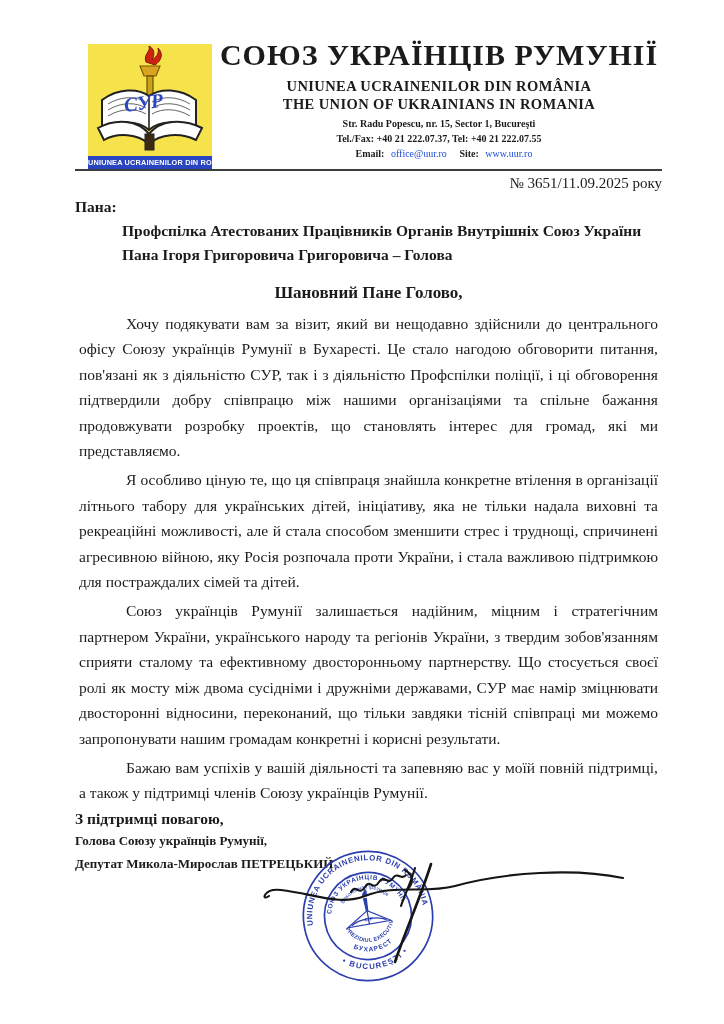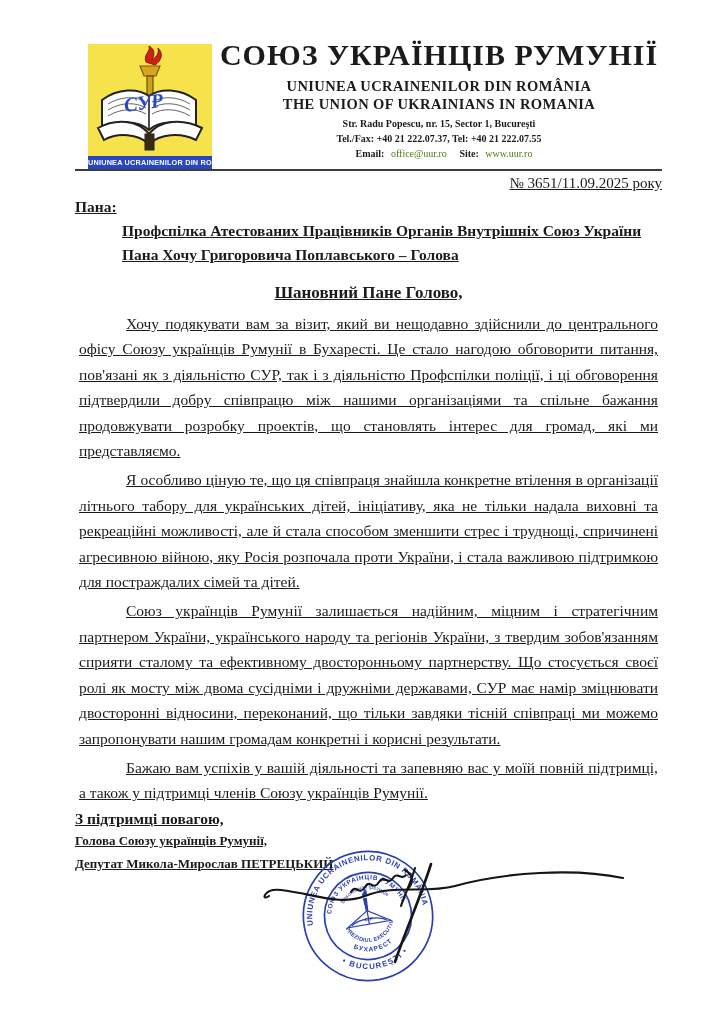--- a/index.html
+++ b/index.html
@@ -16,25 +16,25 @@
     width:124px;background:#2a45c2;color:#ffffff;text-align:center;
     font-family:"Liberation Sans","DejaVu Sans",sans-serif;
     font-size:7.3px;font-weight:bold;letter-spacing:.2px;
     padding:2px 0 3px 0;white-space:nowrap;
   }
   .headtext{position:absolute;left:216px;top:38px;width:446px;text-align:center;}
   .org-title{font-size:30px;font-weight:bold;letter-spacing:1px;white-space:nowrap;line-height:1.1;}
   .org-sub{font-size:14.5px;font-weight:bold;letter-spacing:.4px;line-height:1.25;margin-top:6px;}
   .org-sub div{white-space:nowrap;}
   .org-addr{font-size:10px;font-weight:bold;margin-top:3px;line-height:1.5;}
-  .org-addr .lnk{color:#4d7c0f;font-weight:normal;text-decoration:none;}
+  .org-addr .lnk{color:#1d4ed8;font-weight:normal;text-decoration:none;}
   .email-row b{margin:0 4px 0 10px;}
   .header-rule{position:absolute;left:75px;right:62px;top:169px;height:0;border-top:2px solid #3d3d3d;}
   
-  .content{position:absolute;left:75px;top:175px;width:587px;text-decoration:underline;}
+  .content{position:absolute;left:75px;top:175px;width:587px;}
   .ref-line{text-align:right;font-size:15px;margin:0 0 3px 0;}
   .recipient{font-weight:bold;font-size:15.5px;line-height:24px;}
   .recipient .ind{text-indent:47px;}
   .salutation{text-align:center;font-weight:bold;font-size:17px;margin:16px 0 8px 0;}
   .body-par{
     font-size:15.5px;line-height:25.4px;text-align:justify;text-indent:47px;
     margin:4px;
   }
   .respect{font-weight:bold;font-size:15.5px;margin-top:3px;}
   .sign-block{text-align:left;font-weight:bold;font-size:13px;line-height:23px;margin-top:1px;}
@@ -86,21 +86,21 @@
   </div>
 
   <div class="header-rule"></div>
 
   <div class="content">
     <p class="ref-line">№ 3651/11.09.2025 року</p>
 
     <div class="recipient">
       <div>Пана:</div>
       <div class="ind">Профспілка Атестованих Працівників Органів Внутрішніх Союз України</div>
-      <div class="ind">Пана Хочу Григоровича Поплавського – Голова</div>
+      <div class="ind">Пана Ігоря Григоровича Григоровича – Голова</div>
     </div>
 
     <div class="salutation">Шановний Пане Голово,</div>
 
     <p class="body-par">Хочу подякувати вам за візит, який ви нещодавно здійснили до центрального офісу Союзу українців Румунії в Бухаресті. Це стало нагодою обговорити питання, пов'язані як з діяльністю СУР, так і з діяльністю Профспілки поліції, і ці обговорення підтвердили добру співпрацю між нашими організаціями та спільне бажання продовжувати розробку проектів, що становлять інтерес для громад, які ми представляємо.</p>
     <p class="body-par">Я особливо ціную те, що ця співпраця знайшла конкретне втілення в організації літнього табору для українських дітей, ініціативу, яка не тільки надала виховні та рекреаційні можливості, але й стала способом зменшити стрес і труднощі, спричинені агресивною війною, яку Росія розпочала проти України, і стала важливою підтримкою для постраждалих сімей та дітей.</p>
     <p class="body-par">Союз українців Румунії залишається надійним, міцним і стратегічним партнером України, українського народу та регіонів України, з твердим зобов'язанням сприяти сталому та ефективному двосторонньому партнерству. Що стосується своєї ролі як мосту між двома сусідніми і дружніми державами, СУР має намір зміцнювати двосторонні відносини, переконаний, що тільки завдяки тісній співпраці ми можемо запропонувати нашим громадам конкретні і корисні результати.</p>
     <p class="body-par">Бажаю вам успіхів у вашій діяльності та запевняю вас у моїй повній підтримці, а також у підтримці членів Союзу українців Румунії.</p>
 
     <div class="respect">З підтримці повагою,</div>

